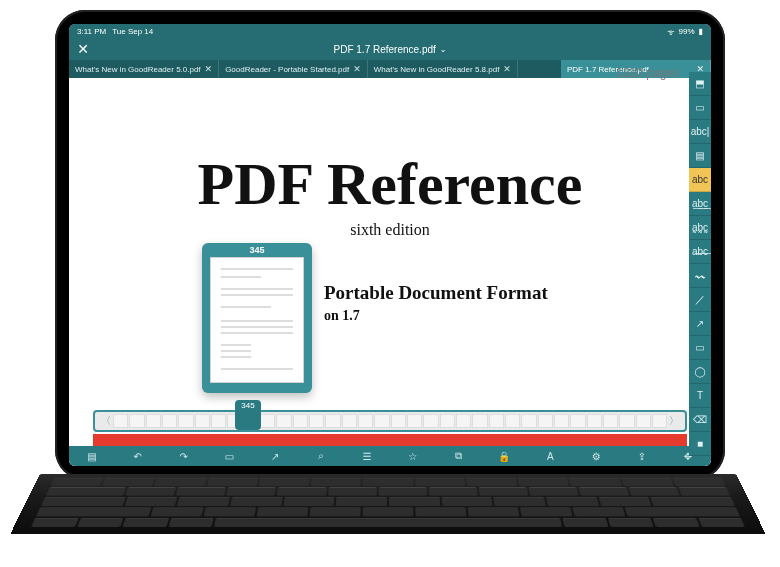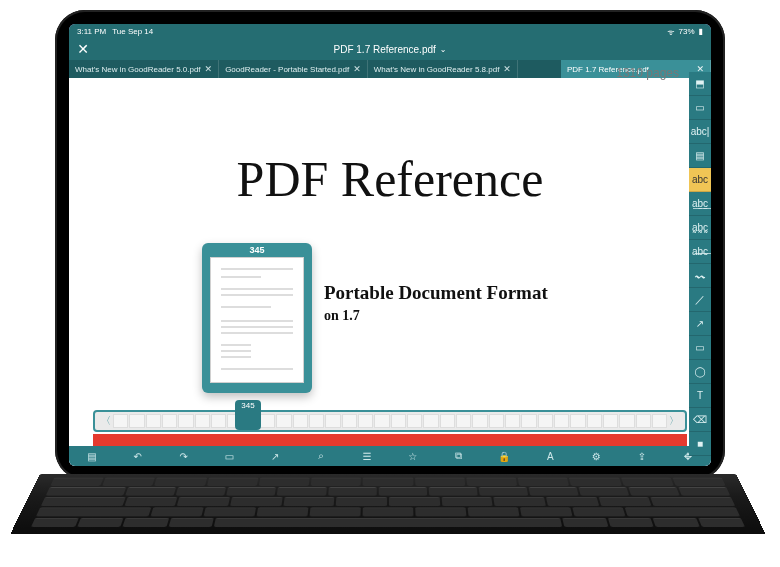--- a/index.html
+++ b/index.html
@@ -84,21 +84,21 @@
     background: #fff;
     position: relative;
   }
   .doc-text {
     position: absolute;
     top: 72px; left: 0; width: 100%;
     text-align: center;
     color: #111;
     font-family: Georgia, "Times New Roman", serif;
   }
-  .doc-text h1 { font-size: 50px; font-weight: 400; letter-spacing: 0; }
+  .doc-text h1 { font-size: 60px; font-weight: 700; letter-spacing: 0; }
   .doc-text h2 { font-size: 16px; margin-top: 2px; font-weight: 500;}
   .doc-lines {
     position: absolute;
     top: 204px; left: 255px;
     text-align: left;
     font-family: Georgia, "Times New Roman", serif;
     color: #111;
   }
   .doc-lines .t1 { font-size: 19px; font-weight: 700; }
   .doc-lines .t2 { font-size: 14px; margin-top: 4px; font-weight: 600;}
@@ -219,21 +219,21 @@
 <div class="ipad-frame">
   <div class="screen">
 
     <div class="status-bar">
       <div class="left">
         <span>3:11 PM</span>
         <span>Tue Sep 14</span>
       </div>
       <div class="right">
         <span>ᯤ</span>
-        <span>73%</span>
+        <span>99%</span>
         <span>▮</span>
       </div>
     </div>
 
     <div class="hdr">
       <div class="hdr-close">✕</div>
       <div class="hdr-title">
         <span>PDF 1.7 Reference.pdf</span>
         <span class="chev">⌄</span>
       </div>
@@ -254,20 +254,21 @@
       </div>
       <div class="tab active last">
         <span>PDF 1.7 Reference.pdf</span>
         <span class="x">✕</span>
       </div>
     </div>
 
     <div class="content">
       <div class="doc-text">
         <h1>PDF Reference</h1>
+        <h2>sixth edition</h2>
       </div>
       <div class="doc-lines">
         <div class="t1">Portable Document Format</div>
         <div class="t2">on 1.7</div>
       </div>
 
       <div class="thumb-preview">
         <div class="pg">345</div>
         <div class="sheet">
           <div class="line" style="top:10px"></div>

